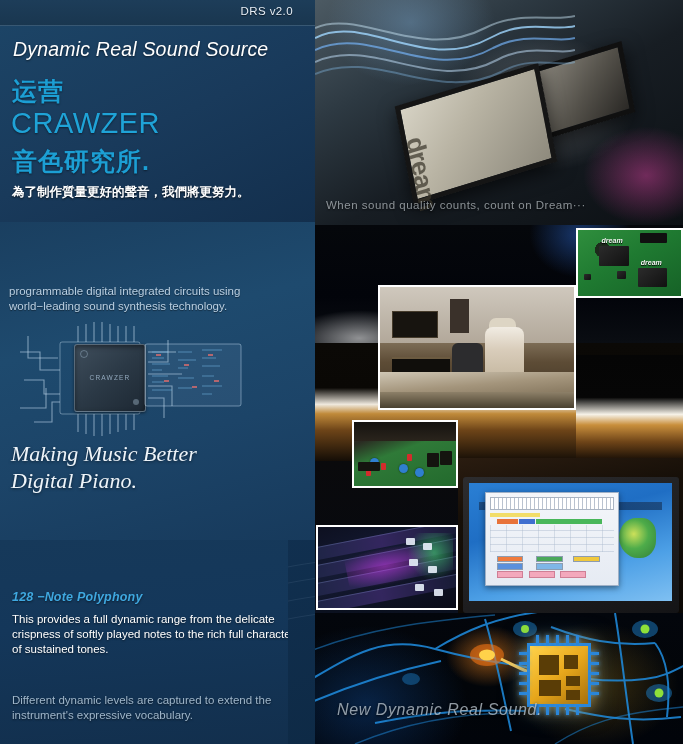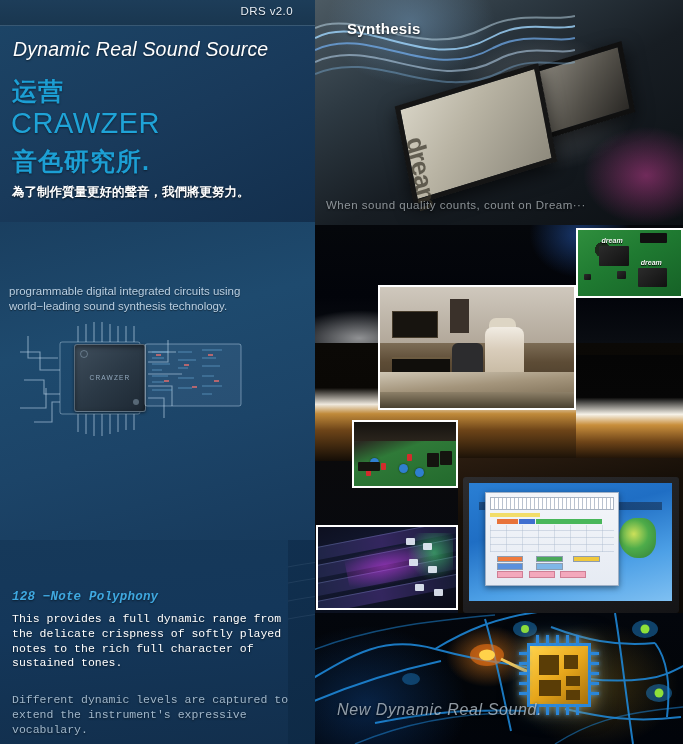--- a/index.html
+++ b/index.html
@@ -185,21 +185,20 @@
   }
   .mid-headline div { white-space: nowrap; }
 
   
   .botleft {
     position: absolute;
     left: 0; top: 540px;
     width: 288px; height: 204px;
     background: linear-gradient(175deg, #16395a 0%, #14375a 40%, #122f4d 100%);
     overflow: hidden;
-    font-family: Liberation Mono, monospace;
   }
   .poly-title {
     position: absolute;
     left: 12px; top: 50px;
     font-size: 12.5px;
     font-style: italic;
     font-weight: 700;
     color: #3fa8e0;
     letter-spacing: .2px;
     text-shadow: 0 1px 2px rgba(0,0,0,.5);
@@ -582,20 +581,24 @@
             <rect x="12" y="18" width="5" height="2"></rect>
               <rect x="40" y="28" width="5" height="2"></rect>
             <rect x="64" y="18" width="5" height="2"></rect>
               <rect x="70" y="44" width="5" height="2"></rect>
             <rect x="20" y="44" width="5" height="2"></rect>
               <rect x="48" y="50" width="5" height="2"></rect>
           </g>
         </svg>
       </div>
 
+      <div class="mid-headline">
+        <div>Making Music Better</div>
+        <div>Digital Piano.</div>
+      </div>
     </div>
 
     <div class="botleft">
       <div class="poly-title">128 −Note Polyphony</div>
       <p class="poly-p poly-p1">This provides a full dynamic range from the delicate crispness of softly played notes to the rich full character of sustained tones.</p>
       <p class="poly-p poly-p3">Different dynamic levels are captured to extend the instrument's expressive vocabulary.</p>
     </div>
   </div>
 
   <div class="right-col">
@@ -610,21 +613,20 @@
         <g fill="none" stroke-width="2">
           <path d="M0,30 C50,4 110,66 175,30 C210,10 240,24 260,18" stroke="rgba(160,215,255,0.80)"></path>
           <path d="M0,42 C55,16 115,76 178,40 C212,22 242,36 260,30" stroke="rgba(120,185,255,0.65)"></path>
           <path d="M0,54 C58,28 118,86 182,52 C215,34 245,48 260,42" stroke="rgba(200,230,255,0.50)"></path>
           <path d="M0,20 C45,0 105,54 170,20 C205,2 238,14 260,8" stroke="rgba(210,240,255,0.45)"></path>
           <path d="M0,66 C60,40 122,96 186,64 C218,46 248,60 260,54" stroke="rgba(140,200,250,0.35)"></path>
         </g>
       </svg>
 
       <div class="dream-title">
-        <div class="l2">Synthesis</div>
       </div>
 
       <div class="dream-caption">When sound quality counts, count on Dream···</div>
     </div>
 
     <div class="collage">
 
       <div class="photo amb1"></div>
       <div class="photo amb2"></div>
       <div class="photo amb3"></div>

